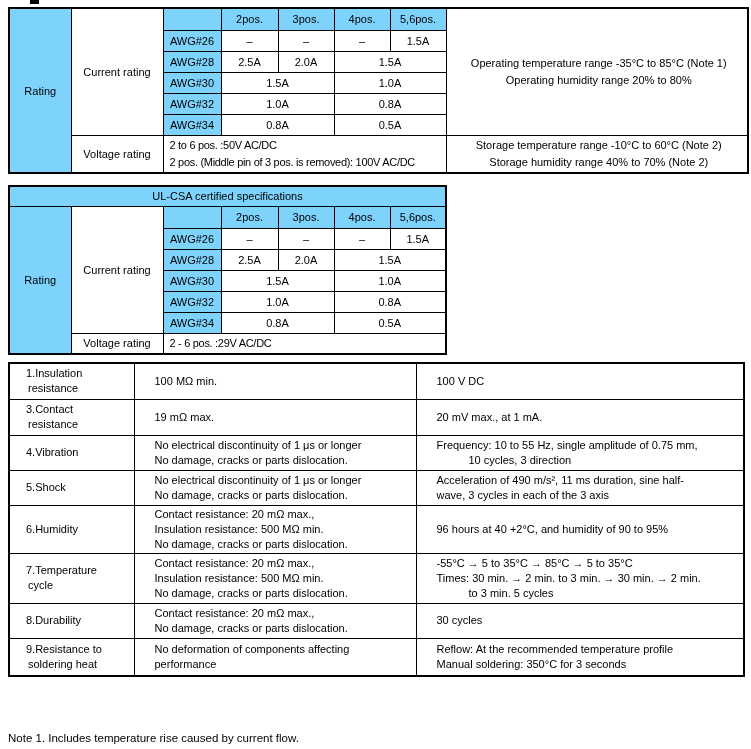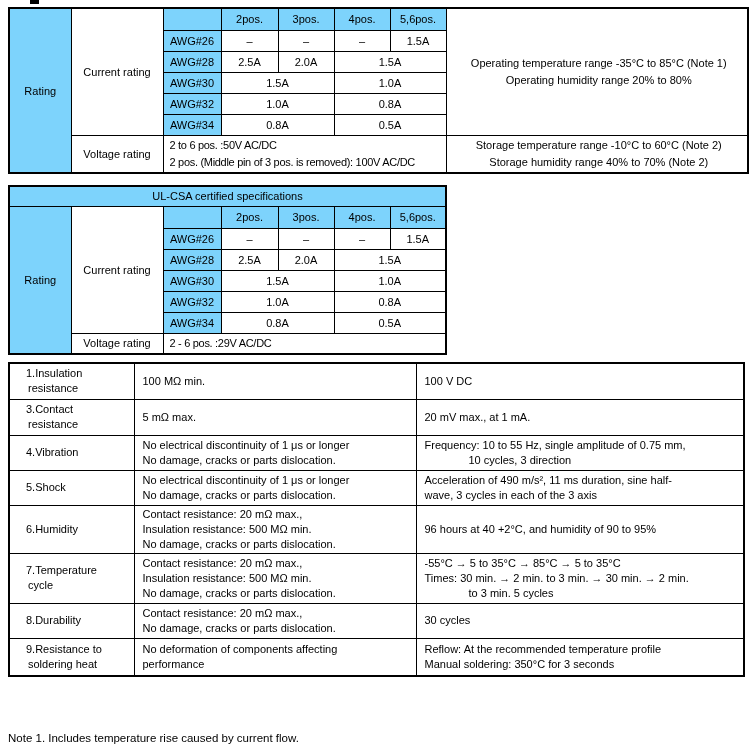--- a/index.html
+++ b/index.html
@@ -16,21 +16,21 @@
   .h36{height:36px;}.h38{height:38px;}.h48{height:48px;}.h50{height:50px;}
   .left{text-align:left;}
   .vl{padding-left:6px;letter-spacing:-0.3px;margin-top:45px;}
   .vl div{white-space:nowrap;line-height:17px;}
   .notes{text-align:center;padding-left:4px;}
   .notes div{white-space:nowrap;line-height:17px;}
   .t3 td.item{text-align:left;vertical-align:middle;}
   .t3 td.item div{padding-left:16px;line-height:15px;white-space:nowrap;}
   .t3 td.item div.i2{padding-left:18px;}
   .t3 td.spec,.t3 td.cond{text-align:left;}
-  .t3 td.spec div,.t3 td.cond div{padding-left:8px;line-height:15px;white-space:nowrap;}
+  .t3 td.spec div,.t3 td.cond div{padding-left:20px;line-height:15px;white-space:nowrap;}
   .t3 td.cond div.ind{padding-left:52px;}
   .footnote{position:absolute;left:8px;top:732px;font-size:11.5px;}
 </style>
 </head>
 <body>
 
 <div class="page">
   <div class="mark"></div>
 
   <table class="t1">
@@ -176,21 +176,21 @@
       <td class="cond">
         <div>100 V DC</div>
       </td>
     </tr>
     <tr class="h36">
       <td class="item">
         <div>3.Contact</div>
         <div class="i2">resistance</div>
       </td>
       <td class="spec">
-        <div>5 mΩ max.</div>
+        <div>19 mΩ max.</div>
       </td>
       <td class="cond">
         <div>20 mV max., at 1 mA.</div>
       </td>
     </tr>
     <tr class="h35">
       <td class="item">
         <div>4.Vibration</div>
       </td>
       <td class="spec">

